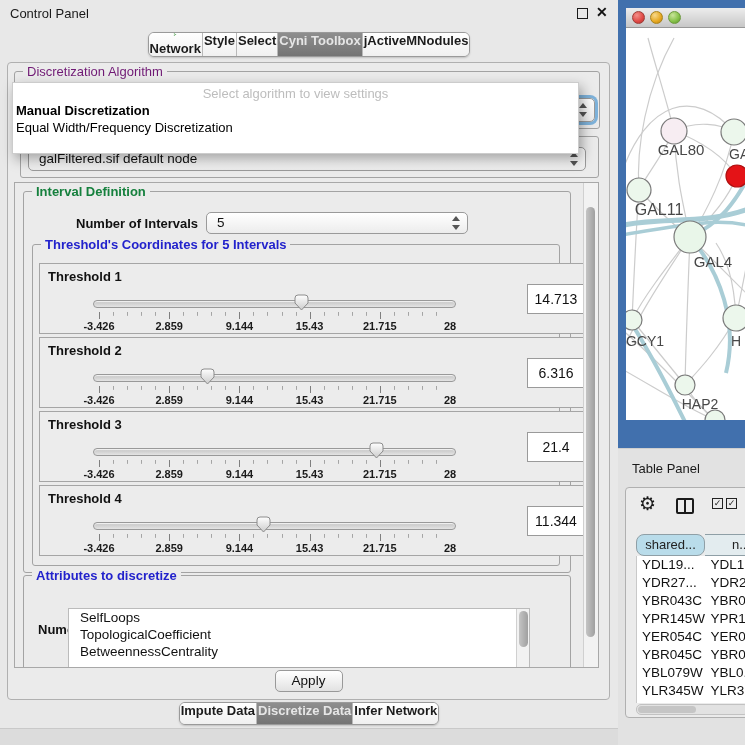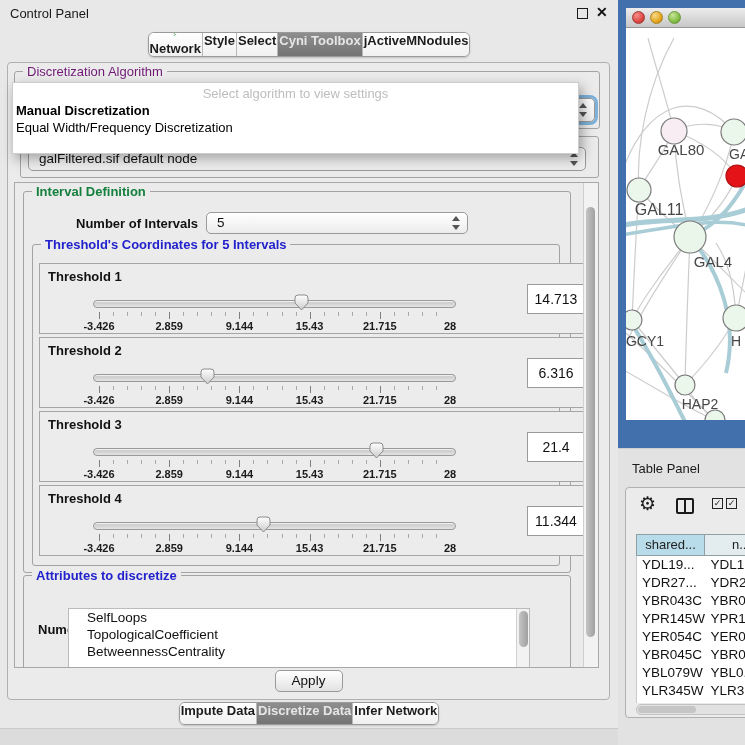--- a/index.html
+++ b/index.html
@@ -51,21 +51,21 @@
       repeating-linear-gradient(to right,#7f7f7f 0 1px,transparent 1px 70.2px),
       repeating-linear-gradient(to right,#a5a5a5 0 1px,transparent 1px 14.04px);
     background-size:100% 100%, 100% 55%;
     background-repeat:no-repeat, no-repeat;
   }
   .tick-lbl { position:absolute; top:24px; transform:translateX(-50%); font-size:11px; font-weight:bold; color:#1a1a1a; white-space:nowrap; }
   .thumb { position:absolute; top:-2px; margin-left:-7.5px; }
   .val-box { position:absolute; right:26px; top:20px; width:58px; height:30px; background:#fff; border:1px solid #9a9a9a; font-size:14px; text-align:center; line-height:28px; color:#111; }
   
   .attr-list { position:absolute; left:44px; top:32px; width:462px; height:110px; background:#fff; border:1px solid #bbb; overflow:hidden; }
-  .attr-item { font-size:13.5px; line-height:17px; padding-left:18px; color:#111; }
+  .attr-item { font-size:13.5px; line-height:17px; padding-left:11px; color:#111; }
   .bold-label { position:absolute; font-size:13px; font-weight:bold; color:#111; }
   
   .apply-btn { position:absolute; left:50%; transform:translateX(-50%); top:607px; width:68px; height:22px; border:1px solid #999; border-radius:5px; background:linear-gradient(#ffffff,#e2e2e2); font-size:13.5px; text-align:center; line-height:20px; color:#111; }
   .bottom-tabs { position:absolute; top:702px; left:0; width:618px; display:flex; justify-content:center; }
   .footer-strip { position:absolute; top:728px; left:0; width:618px; height:17px; background:#dcdcdc; border-top:1px solid #c9c9c9; }
   
   .right-col { position:absolute; left:618px; top:0; width:127px; height:745px; background:#e2e2e2; }
   .net-window { position:absolute; left:0; top:0; width:127px; height:448px; background:#4170ad; }
   .net-titlebar { position:absolute; left:8px; top:8px; width:119px; height:20px; background:linear-gradient(#ededed,#c7c7c7); border-bottom:1px solid #979797; }
   .light { position:absolute; top:3px; width:13px; height:13px; border-radius:50%; }
@@ -75,21 +75,21 @@
   .net-canvas { position:absolute; left:8px; top:28px; width:119px; height:392px; background:#fff; overflow:hidden; }
   .tp-bar { position:absolute; left:0; top:448px; width:127px; height:39px; background:#e2e2e2; border-top:1px solid #cfcfcf; }
   .tp-title { position:absolute; left:14px; top:12px; font-size:13px; color:#1a1a1a; }
   .tp-panel { position:absolute; left:7px; top:487px; width:130px; height:231px; background:#ebebeb; border:1px solid #b0b0b0; border-radius:4px; overflow:hidden; }
   .gear { position:absolute; left:13px; top:4px; font-size:19px; color:#1a1a1a; }
   .cols-icon { position:absolute; left:50px; top:10px; width:18px; height:16px; border:2px solid #1a1a1a; border-radius:2px; background:linear-gradient(to right,transparent 44%, #1a1a1a 44% 56%, transparent 56%); }
   .chk { position:absolute; top:10px; width:11px; height:11px; border:1.5px solid #222; font-size:9px; line-height:9px; text-align:center; color:#222; }
   .tbl { position:absolute; left:10px; top:46px; width:142px; }
   .tbl-head { display:flex; height:22px; }
   .th { font-size:13px; text-align:center; line-height:20px; border:1px solid #8f9fa6; color:#222; }
-  .th.c1 { width:69px; background:#b9dcea; }
+  .th.c1 { width:69px; background:#b9dcea;border-radius:8px; }
   .th.c2 { width:73px; background:#e3ecef; border-left:none; }
   .tbl-rows { background:#fff; height:147px; overflow:hidden; border-left:1px solid #c9c9c9; }
   .tr { display:flex; height:18px; }
   .td { font-size:13.5px; line-height:18px; color:#111; white-space:nowrap; overflow:hidden; }
   .td.c1 { width:69px; padding-left:5px; }
   .td.c2 { width:73px; padding-left:5px; }
   .hsb { position:absolute; left:10px; top:216px; width:113px; height:11px; background:#e2e2e2; border:1px solid #c2c2c2; border-radius:5px; }
   .hsb-thumb { position:absolute; left:1px; top:1px; width:58px; height:7px; border-radius:4px; background:#c5c5c5; }
   svg text { fill:#484848; }
 </style>

